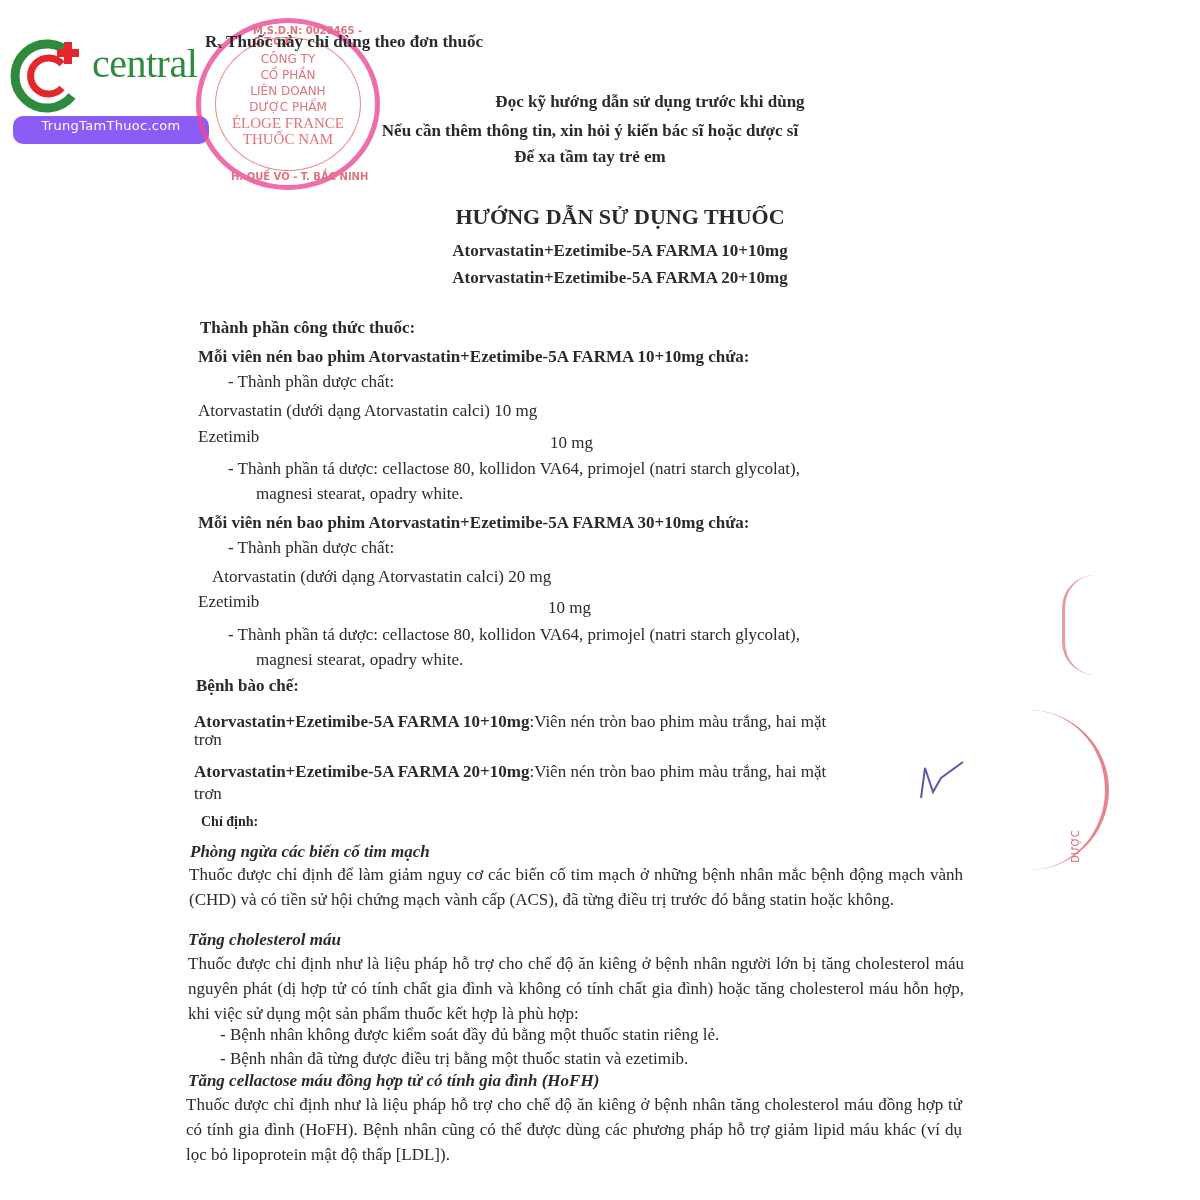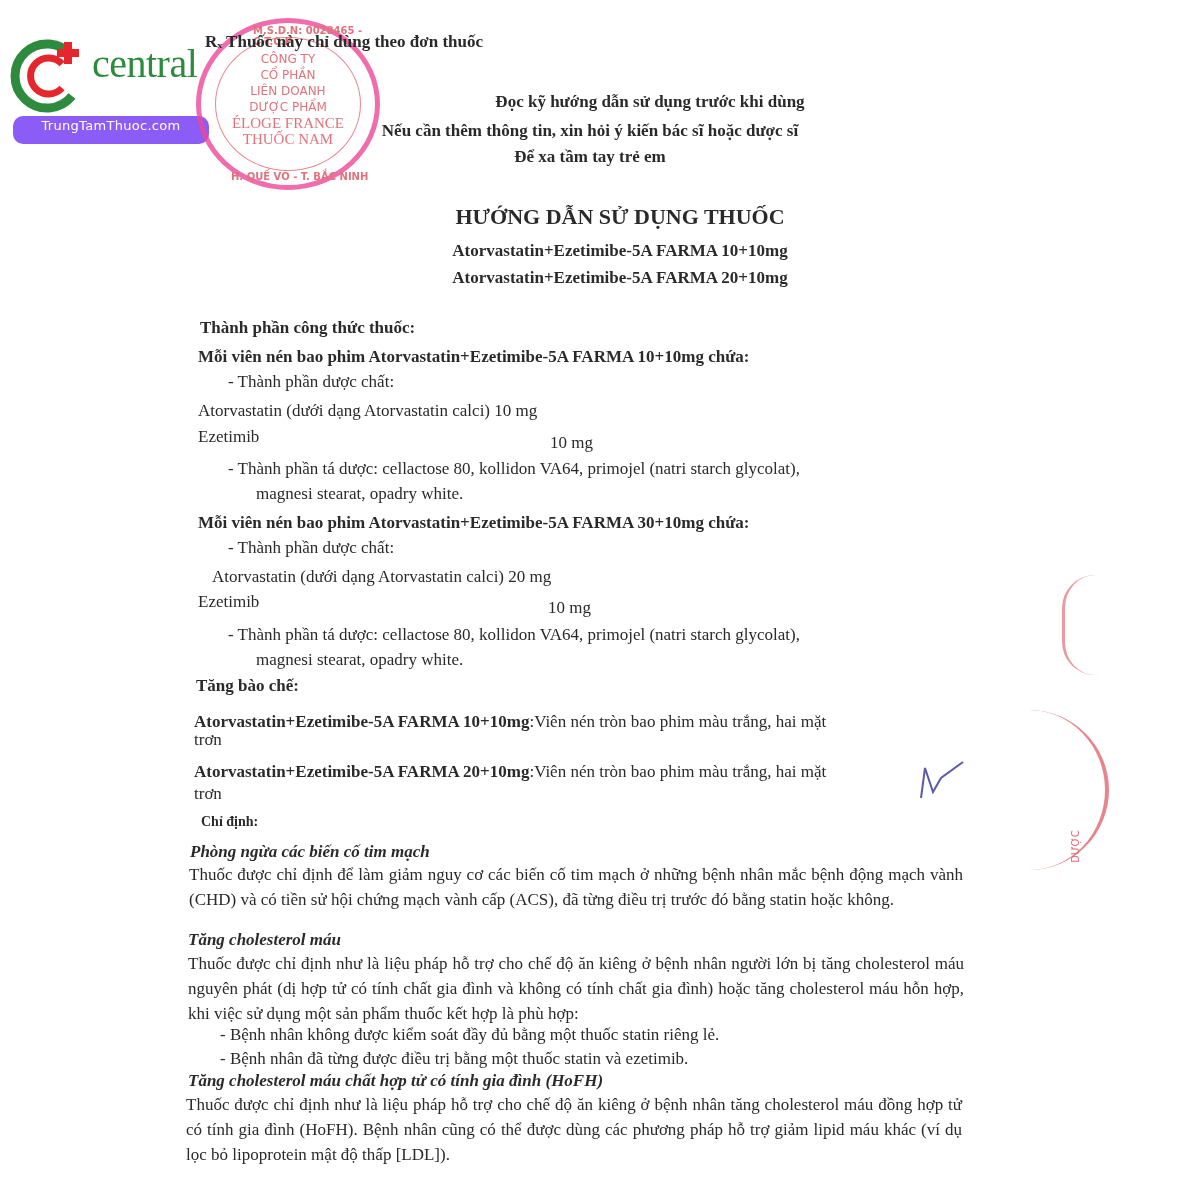--- a/index.html
+++ b/index.html
@@ -91,30 +91,30 @@
 <div class="line" style="left:256px;top:483px;">magnesi stearat, opadry white.</div>
 
 <div class="line b" style="left:198px;top:512px;">Mỗi viên nén bao phim Atorvastatin+Ezetimibe-5A FARMA 30+10mg chứa:</div>
 <div class="line" style="left:228px;top:537px;">-    Thành phần dược chất:</div>
 <div class="line" style="left:212px;top:566px;"><span>Atorvastatin (dưới dạng Atorvastatin calci)</span> <span>20 mg</span></div>
 <div class="line" style="left:198px;top:591px;">Ezetimib</div>
 <div class="line" style="left:548px;top:597px;">10 mg</div>
 <div class="line" style="left:228px;top:624px;">-    Thành phần tá dược: cellactose 80, kollidon VA64, primojel (natri starch glycolat),</div>
 <div class="line" style="left:256px;top:649px;">magnesi stearat, opadry white.</div>
 
-<div class="line b" style="left:196px;top:675px;">Tăng bào chế:</div>
+<div class="line b" style="left:196px;top:675px;">Bệnh bào chế:</div>
 <div class="line" style="left:194px;top:711px;"><span class="b">Atorvastatin+Ezetimibe-5A FARMA 10+10mg</span><span>:Viên nén tròn bao phim màu trắng, hai mặt</span></div>
 <div class="line" style="left:194px;top:729px;">trơn</div>
 <div class="line" style="left:194px;top:761px;"><span class="b">Atorvastatin+Ezetimibe-5A FARMA 20+10mg</span><span>:Viên nén tròn bao phim màu trắng, hai mặt</span></div>
 <div class="line" style="left:194px;top:783px;">trơn</div>
 
 <div class="line b" style="left:193px;top:811px;font-size:14px;margin-left:8px;">Chỉ định:</div>
 
 <div class="line b i" style="left:190px;top:841px;">Phòng ngừa các biến cố tim mạch</div>
 <div class="para" style="left:189px;top:862px;width:774px;">Thuốc được chỉ định để làm giảm nguy cơ các biến cố tim mạch ở những bệnh nhân mắc bệnh động mạch vành (CHD) và có tiền sử hội chứng mạch vành cấp (ACS), đã từng điều trị trước đó bằng statin hoặc không.</div>
 
 <div class="line b i" style="left:188px;top:929px;">Tăng cholesterol máu</div>
 <div class="para" style="left:188px;top:951px;width:776px;">Thuốc được chỉ định như là liệu pháp hỗ trợ cho chế độ ăn kiêng ở bệnh nhân người lớn bị tăng cholesterol máu nguyên phát (dị hợp tử có tính chất gia đình và không có tính chất gia đình) hoặc tăng cholesterol máu hỗn hợp, khi việc sử dụng một sản phẩm thuốc kết hợp là phù hợp:</div>
 <div class="line" style="left:220px;top:1024px;">-    Bệnh nhân không được kiểm soát đầy đủ bằng một thuốc statin riêng lẻ.</div>
 <div class="line" style="left:220px;top:1048px;">-    Bệnh nhân đã từng được điều trị bằng một thuốc statin và ezetimib.</div>
 
-<div class="line b i" style="left:188px;top:1070px;">Tăng cholesterol máu chất hợp tử có tính gia đình (HoFH)</div>
+<div class="line b i" style="left:188px;top:1070px;">Tăng cellactose máu đồng hợp tử có tính gia đình (HoFH)</div>
 <div class="para" style="left:186px;top:1092px;width:776px;">Thuốc được chỉ định như là liệu pháp hỗ trợ cho chế độ ăn kiêng ở bệnh nhân tăng cholesterol máu đồng hợp tử có tính gia đình (HoFH). Bệnh nhân cũng có thể được dùng các phương pháp hỗ trợ giảm lipid máu khác (ví dụ lọc bỏ lipoprotein mật độ thấp [LDL]).</div>
 
 </body></html>

